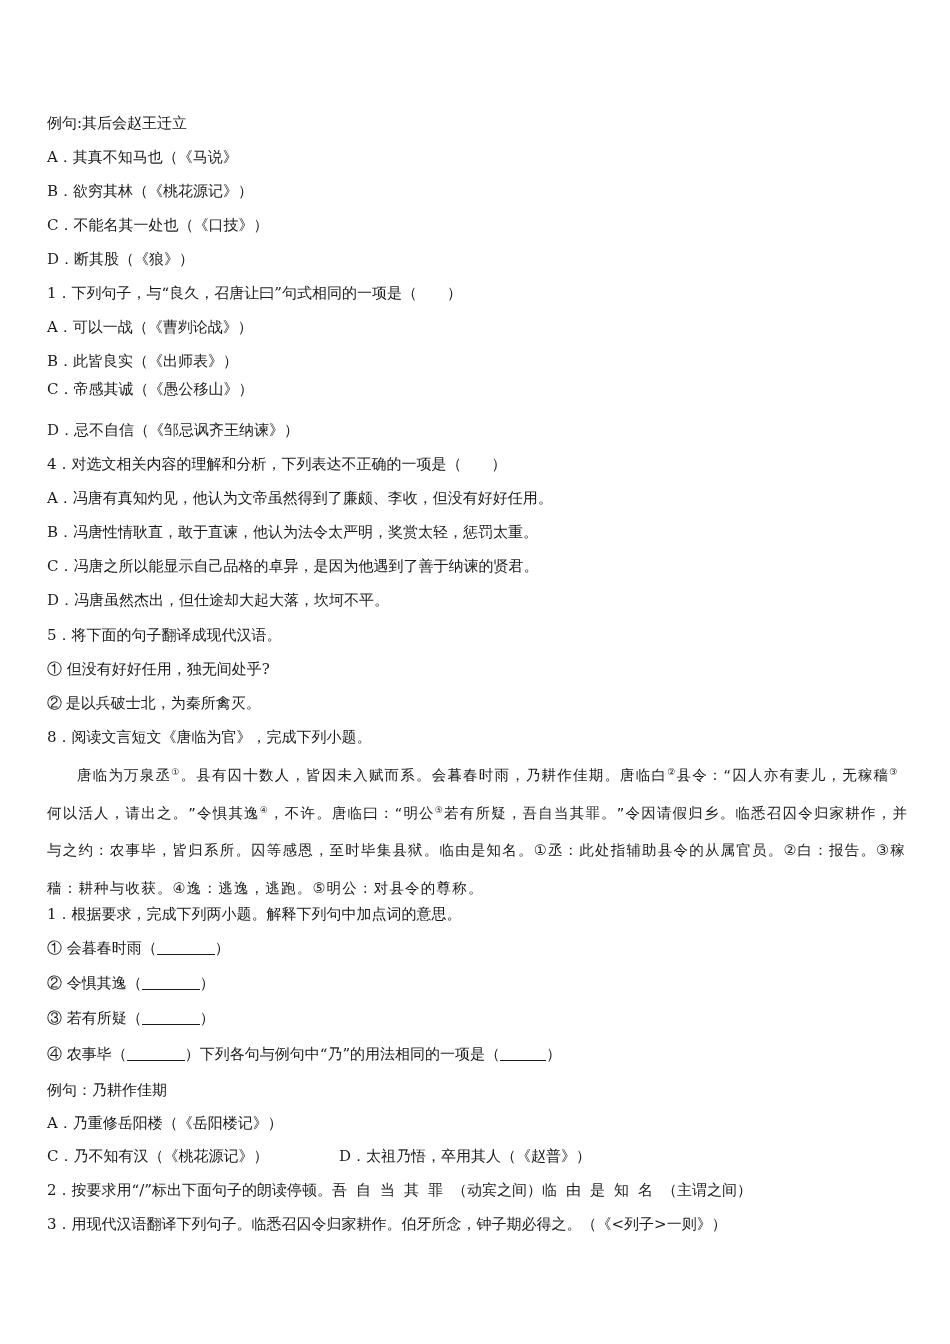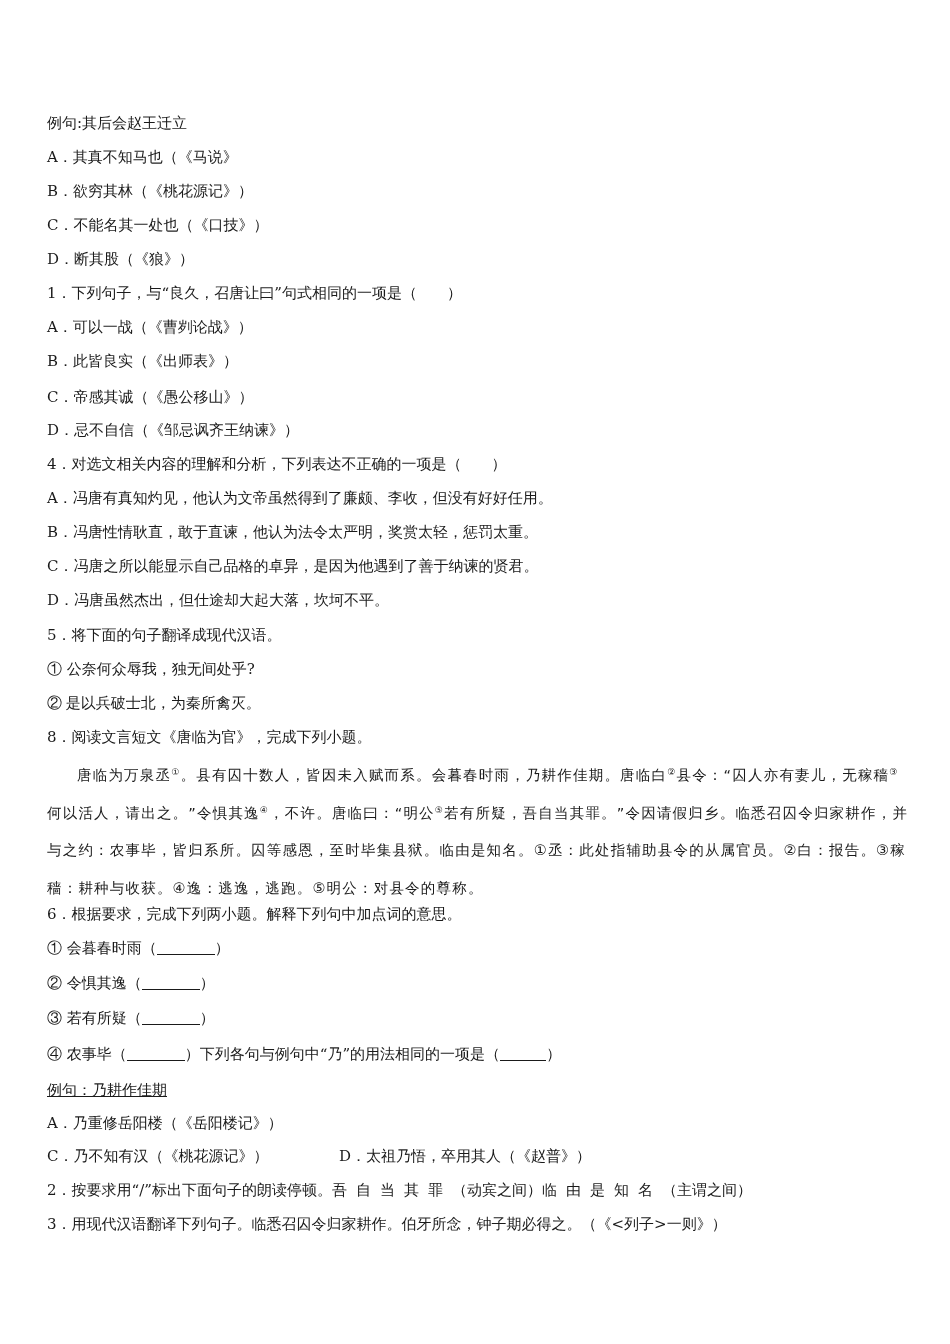--- a/index.html
+++ b/index.html
@@ -21,44 +21,44 @@
 
 <div class="line" style="top:102px;">例句:其后会赵王迁立</div>
 <div class="line" style="top:136px;"><span>A．</span><span>其真不知马也（《马说》</span></div>
 <div class="line" style="top:170px;"><span>B．</span><span>欲穷其林（《桃花源记》）</span></div>
 <div class="line" style="top:204px;"><span>C．</span><span>不能名其一处也（《口技》）</span></div>
 <div class="line" style="top:238px;"><span>D．</span><span>断其股（《狼》）</span></div>
 
 <div class="line" style="top:272px;">1．下列句子，与“良久，召唐让曰”句式相同的一项是（　　）</div>
 <div class="line" style="top:306px;"><span>A．</span><span>可以一战（《曹刿论战》）</span></div>
 <div class="line" style="top:340px;"><span>B．</span><span>此皆良实（《出师表》）</span></div>
-<div class="line" style="top:376px;"><span>C．</span><span>帝感其诚（《愚公移山》）</span></div>
+<div class="line" style="top:368px;"><span>C．</span><span>帝感其诚（《愚公移山》）</span></div>
 <div class="line" style="top:409px;"><span>D．</span><span>忌不自信（《邹忌讽齐王纳谏》）</span></div>
 
 <div class="line" style="top:443px;">4．对选文相关内容的理解和分析，下列表达不正确的一项是（　　）</div>
 <div class="line" style="top:477px;"><span>A．</span><span>冯唐有真知灼见，他认为文帝虽然得到了廉颇、李收，但没有好好任用。</span></div>
 <div class="line" style="top:511px;"><span>B．</span><span>冯唐性情耿直，敢于直谏，他认为法令太严明，奖赏太轻，惩罚太重。</span></div>
 <div class="line" style="top:545px;"><span>C．</span><span>冯唐之所以能显示自己品格的卓异，是因为他遇到了善于纳谏的贤君。</span></div>
 <div class="line" style="top:579px;"><span>D．</span><span>冯唐虽然杰出，但仕途却大起大落，坎坷不平。</span></div>
 
 <div class="line" style="top:614px;">5．将下面的句子翻译成现代汉语。</div>
-<div class="line" style="top:648px;">① 公奈何众辱我，独无间处乎?</div>
+<div class="line" style="top:648px;">① 但没有好好任用，独无间处乎?</div>
 <div class="line" style="top:682px;font-family:Liberation Serif, serif;">② 是以兵破士北，为秦所禽灭。</div>
 
 <div class="line" style="top:716px;">8．阅读文言短文《唐临为官》，完成下列小题。</div>
 
 <div class="line kai passage indent" style="top:746px; white-space:normal; line-height:37.5px;"><span>唐临为万泉丞</span><sup>①</sup><span>。县有囚十数人，皆因未入赋而系。会暮春时雨，乃耕作佳期。唐临白</span><sup>②</sup><span>县令：“囚人亦有妻儿，无稼穑</span><sup>③</sup><span>何以活人，请出之。”令惧其逸</span><sup>④</sup><span>，不许。唐临曰：“明公</span><sup>⑤</sup><span>若有所疑，吾自当其罪。”令因请假归乡。临悉召囚令归家耕作，并与之约：农事毕，皆归系所。囚等感恩，至时毕集县狱。临由是知名。①丞：此处指辅助县令的从属官员。②白：报告。③稼穑：耕种与收获。④逸：逃逸，逃跑。⑤明公：对县令的尊称。</span></div>
 
-<div class="line" style="top:893px;">6．根据要求，完成下列两小题。解释下列句中加点词的意思。</div>
+<div class="line" style="top:893px;">1．根据要求，完成下列两小题。解释下列句中加点词的意思。</div>
 <div class="line" style="top:927px;"><span>① 会暮春时雨（</span><span class="blank b8"></span><span>）</span></div>
 <div class="line" style="top:962px;"><span>② 令惧其逸（</span><span class="blank b8"></span><span>）</span></div>
 <div class="line" style="top:997px;"><span>③ 若有所疑（</span><span class="blank b8"></span><span>）</span></div>
 <div class="line" style="top:1033px;text-align:center;"><span>④ 农事毕（</span><span class="blank b8"></span><span>）下列各句与例句中“乃”的用法相同的一项是（</span><span class="blank b6"></span><span>）</span></div>
 
-<div class="line" style="top:1069px;text-decoration:underline;">例句：乃耕作佳期</div>
+<div class="line" style="top:1069px;">例句：乃耕作佳期</div>
 <div class="line" style="top:1102px; width:840px;">
   <span><span>A．</span><span>乃重修岳阳楼（《岳阳楼记》）</span></span>
 </div>
 <div class="line" style="top:1135px; width:840px;">
   <span><span>C．</span><span>乃不知有汉（《桃花源记》）</span></span>
   <span class="col2"><span>D．</span><span>太祖乃悟，卒用其人（《赵普》）</span></span>
 </div>
 
 <div class="line" style="top:1169px;"><span>2．按要求用“/”标出下面句子的朗读停顿。</span><span class="spaced">吾自当其罪</span><span>（动宾之间）</span><span class="spaced">临由是知名</span><span>（主谓之间）</span></div>
 

